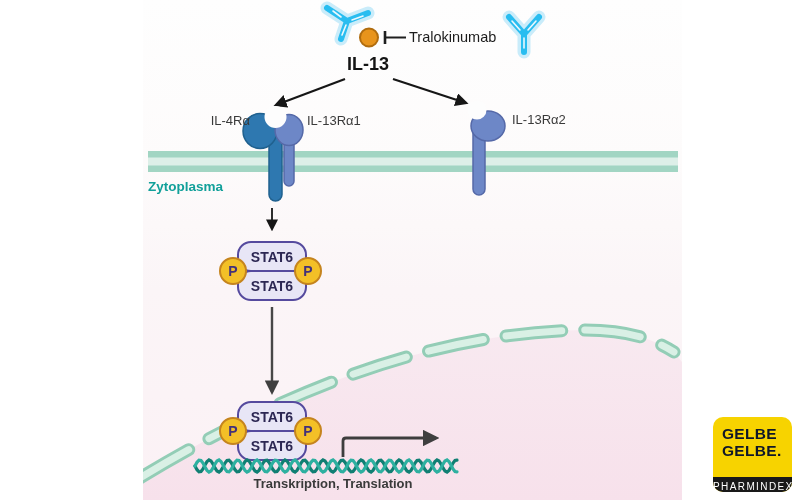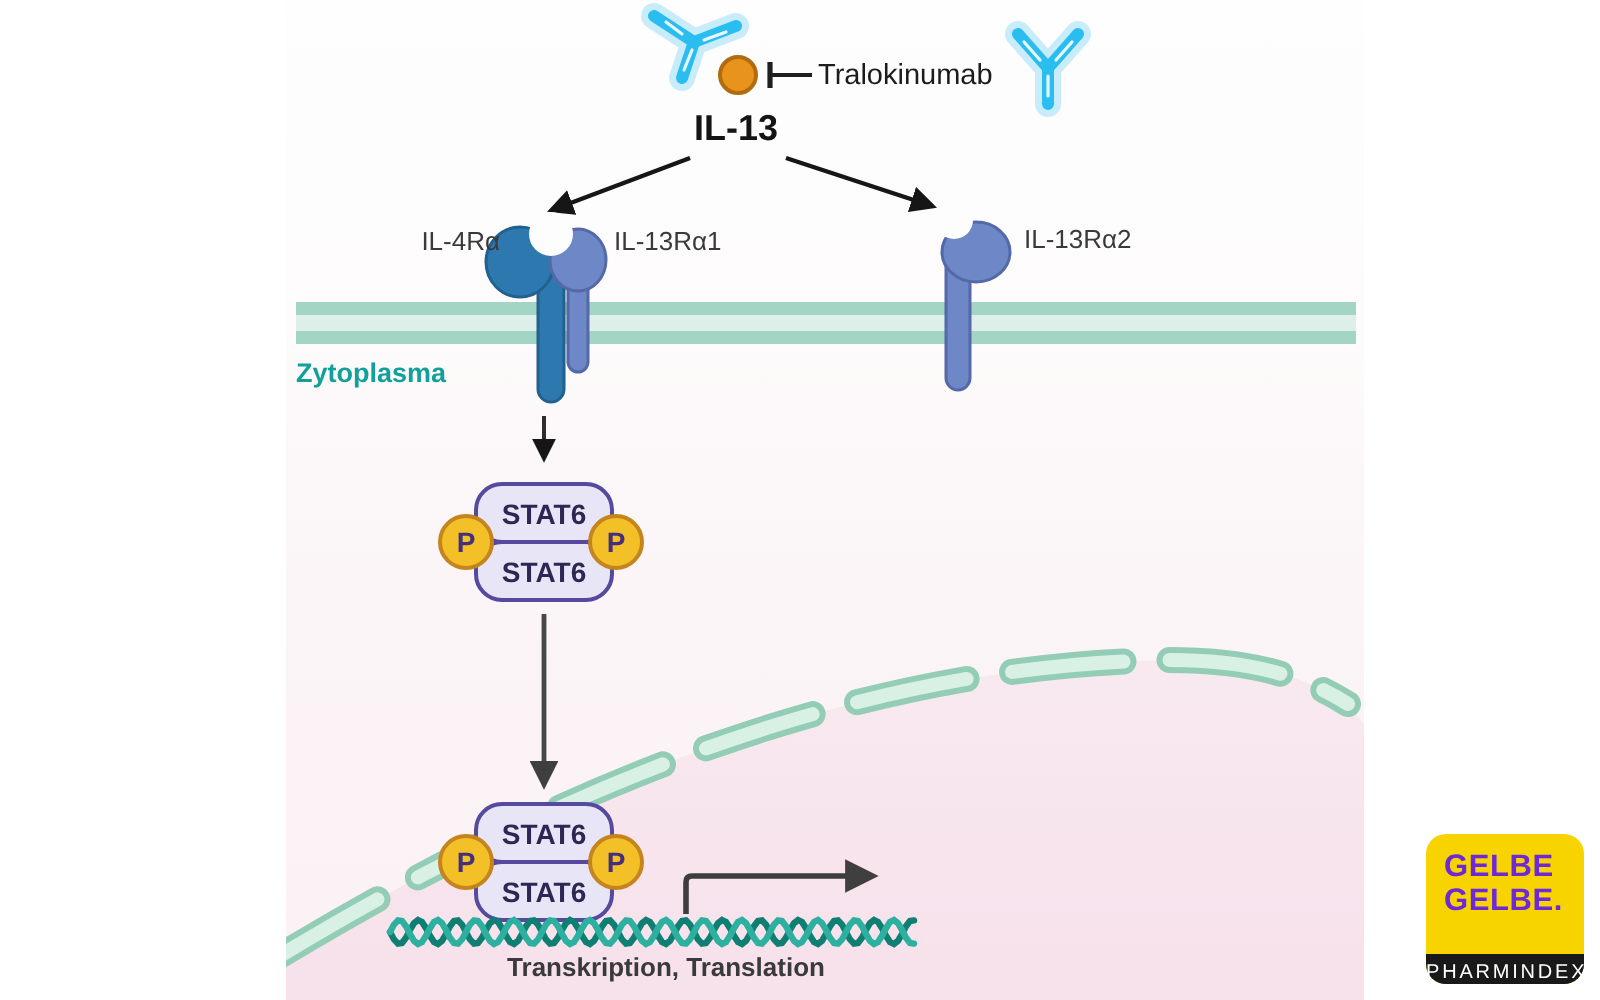--- a/index.html
+++ b/index.html
@@ -10,21 +10,21 @@
   .lbl{font-size:13px;fill:#3a3a3a;}
   .lbl-drug{font-size:14.5px;fill:#1c1c1c;}
   .lbl-ligand{font-size:18px;font-weight:bold;fill:#141414;}
   .lbl-comp{font-size:13.5px;font-weight:bold;fill:#12a09a;}
   .lbl-stat{font-size:14px;font-weight:bold;fill:#2c2753;}
   .lbl-p{font-size:14px;font-weight:bold;fill:#43317a;}
   .lbl-process{font-size:13px;font-weight:bold;fill:#3a3a3a;}
   .logo{position:absolute;left:713px;top:417px;width:79px;height:75px;
         background:#f7d300;border-radius:10px;}
   .logo-text{padding:8px 0 0 9px;font-weight:900;font-size:15.5px;line-height:1.1;
-             letter-spacing:.3px;color:#6d28d9;}
+             letter-spacing:.3px;color:#0f172a;}
   .logo-bar{position:absolute;left:0;right:0;bottom:0;height:15px;background:#191919;
             border-radius:0 0 10px 10px;color:#ffffff;font-size:10px;letter-spacing:1.4px;
             text-align:center;line-height:19px;font-weight:500;margin-top:23px;}
 </style>
 </head>
 <body>
 
 <div class="stage">
 <svg width="800" height="500" viewBox="0 0 800 500">
   <defs>

